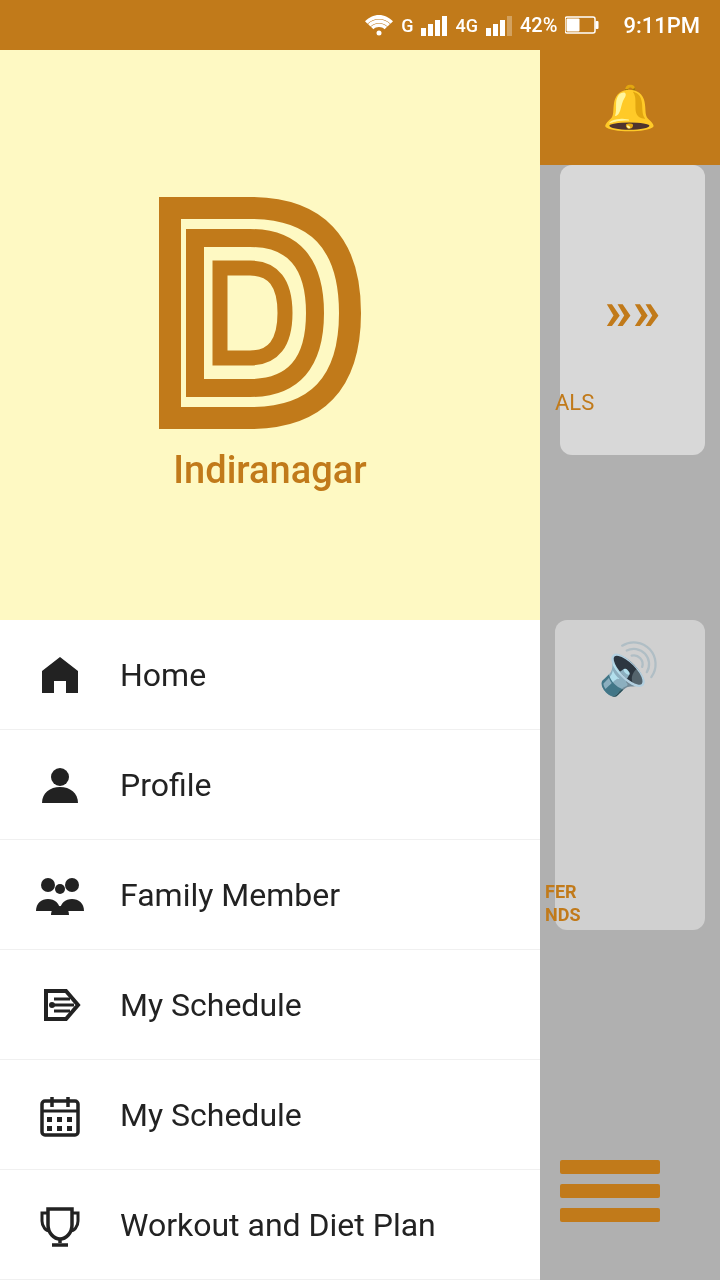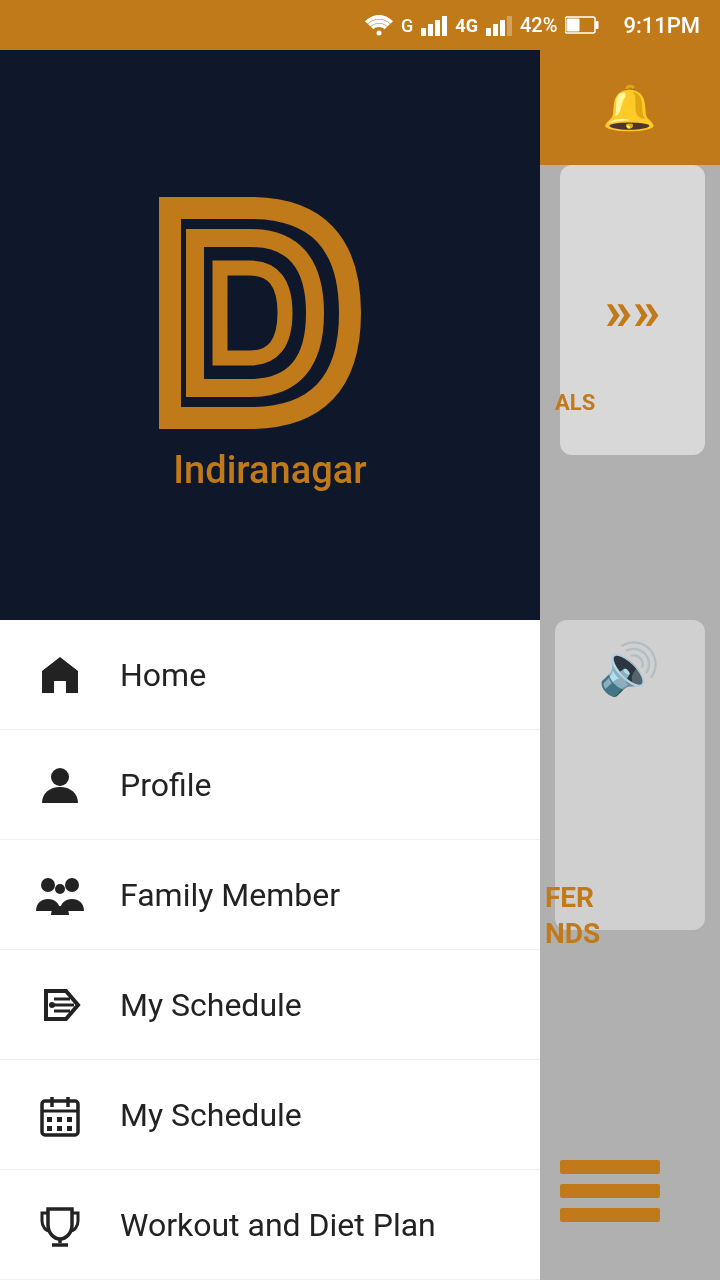--- a/index.html
+++ b/index.html
@@ -83,21 +83,21 @@
       color: #c17a1a;
       font-size: 56px;
       font-weight: bold;
     }
     .right-panel-text {
       position: absolute;
       top: 390px;
       left: 555px;
       color: #c17a1a;
       font-size: 22px;
-      font-weight: bold;
+      font-weight: normal;
       z-index: 2;
     }
 
     .right-panel-2 {
       position: absolute;
       top: 620px;
       left: 555px;
       width: 150px;
       height: 310px;
       background: #d0d0d0;
@@ -111,21 +111,21 @@
     }
     .speaker-icon {
       color: #c17a1a;
       font-size: 50px;
     }
     .right-panel-text2 {
       position: absolute;
       top: 880px;
       left: 545px;
       color: #c17a1a;
-      font-size: 28px;
+      font-size: 18px;
       font-weight: bold;
       z-index: 2;
       text-align: left;
       line-height: 1.3;
     }
     .orange-lines {
       position: absolute;
       top: 1160px;
       left: 560px;
       z-index: 2;
@@ -147,21 +147,21 @@
       height: 1230px;
       z-index: 10;
       display: flex;
       flex-direction: column;
     }
 
     
     .drawer-header {
       width: 100%;
       height: 610px;
-      background: #0f172a;
+      background: #fef9c3;
       display: flex;
       flex-direction: column;
       align-items: center;
       justify-content: center;
       position: relative;
     }
 
     .branch-name {
       color: #c17a1a;
       font-size: 38px;
@@ -222,21 +222,21 @@
 
     <span style="font-size:18px;color:white;">G</span>
 
     <svg width="26" height="22" viewBox="0 0 26 22" fill="white">
       <rect x="0" y="14" width="5" height="8"></rect>
       <rect x="7" y="10" width="5" height="12"></rect>
       <rect x="14" y="6" width="5" height="16"></rect>
       <rect x="21" y="2" width="5" height="20"></rect>
     </svg>
 
-    <span style="font-size:18px;color:white;font-weight:bold;">4G</span>
+    <span style="font-size:18px;color:white;">4G</span>
 
     <svg width="26" height="22" viewBox="0 0 26 22" fill="white">
       <rect x="0" y="14" width="5" height="8"></rect>
       <rect x="7" y="10" width="5" height="12"></rect>
       <rect x="14" y="6" width="5" height="16"></rect>
       <rect x="21" y="2" width="5" height="20" fill="rgba(255,255,255,0.3)"></rect>
     </svg>
 
     <span style="font-size:20px;color:white;">42%</span>
     <svg width="34" height="18" viewBox="0 0 34 18" fill="none">

